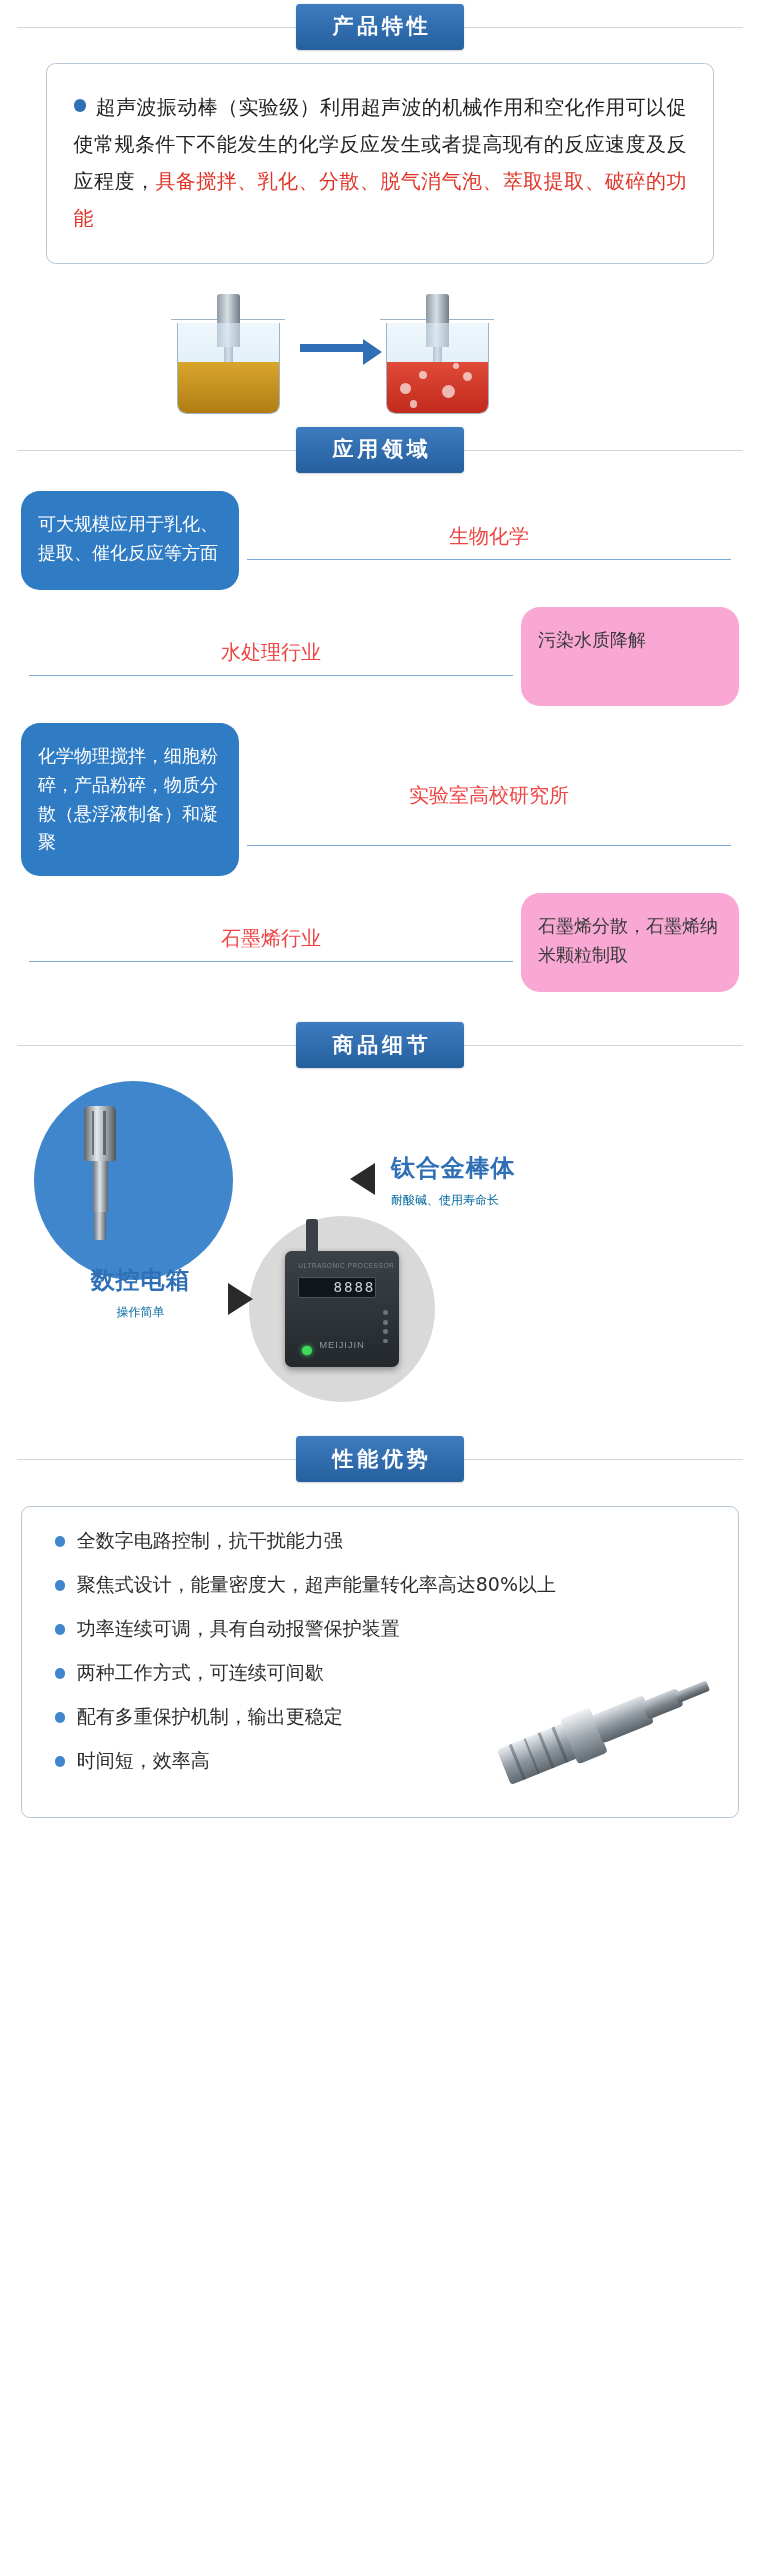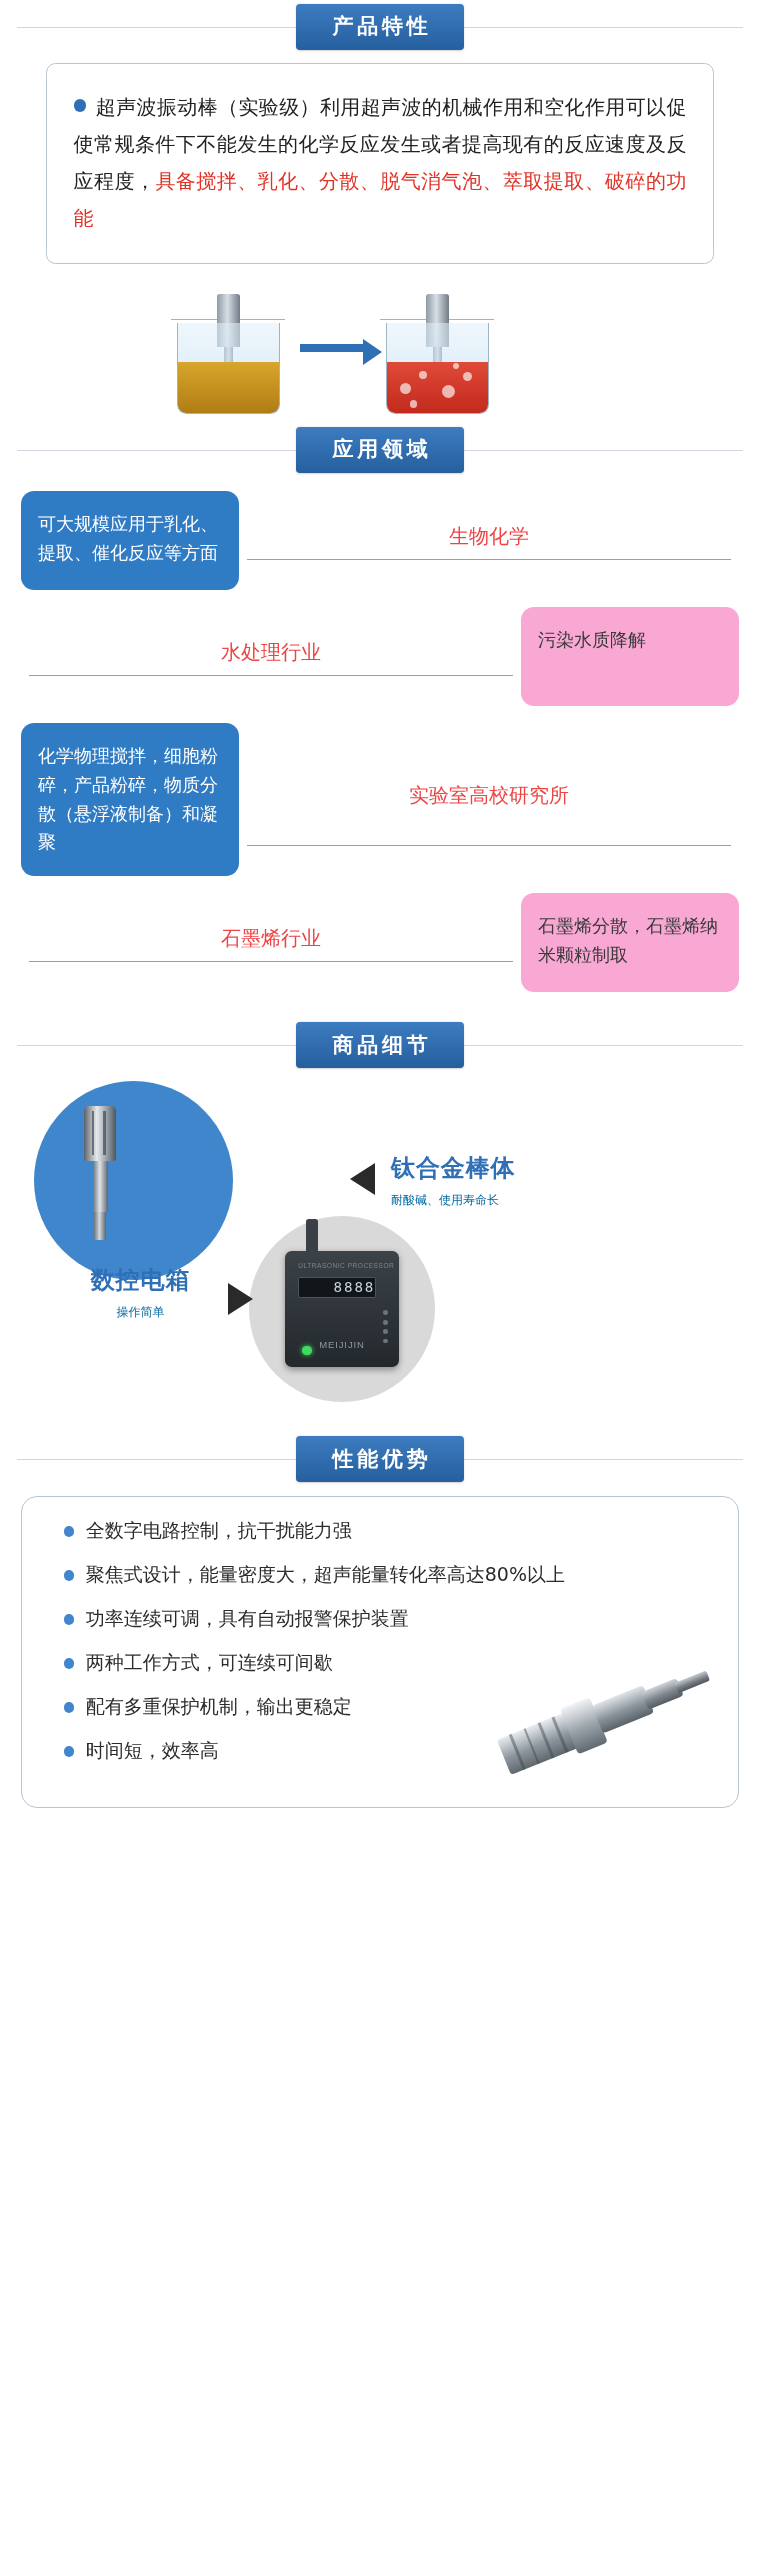--- a/index.html
+++ b/index.html
@@ -151,21 +151,21 @@
   
   .apps { padding: 15px 21px 9.5px 21px; }
   .app-row {
     display: flex;
     align-items: stretch;
     margin-bottom: 17px;
     min-height: 99px;
   }
   .app-box {
     width: 218px;
-    border-radius: 13px;
+    border-radius: 19px;
     padding: 19px 17px;
     font-size: 18px;
     line-height: 1.6;
     font-family: "DejaVu Sans", sans-serif;
   }
   .app-box.blue { background: #2f7bc4; color: #fff; }
   .app-box.grey { background: #f9a8d4; color: #3a3a3a; }
   .app-label {
     flex: 1;
     display: flex;
@@ -323,24 +323,24 @@
   .detail-cap .t2 {
     font-size: 12px;
     color: #0369a1;
     margin-top: 8.5px;
   }
   .detail-cap.right { left: 391px; top: 80px; }
   .detail-cap.left  { left: 55px;  top: 192px; text-align: center; width: 171px; }
 
   
   .adv-card {
-    margin: 10px 21px 0 21px;
+    margin: 20px 21px 0 21px;
     border: 0.9px solid #b9c6d4;
-    border-radius: 16px;
-    padding: 21px 25px 25px 42px;
+    border-radius: 9px;
+    padding: 21px 25px 25px 33px;
     position: relative;
     min-height: 224px;
   }
   .adv-card ul {
     list-style: none;
     margin: 0;
     padding: 0;
     position: relative;
     z-index: 2;
   }

